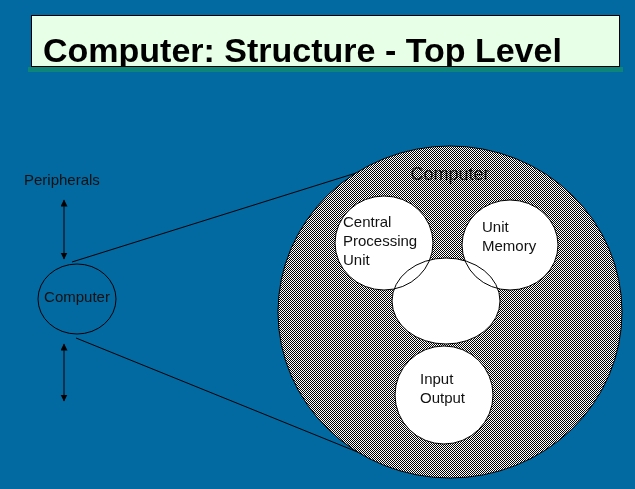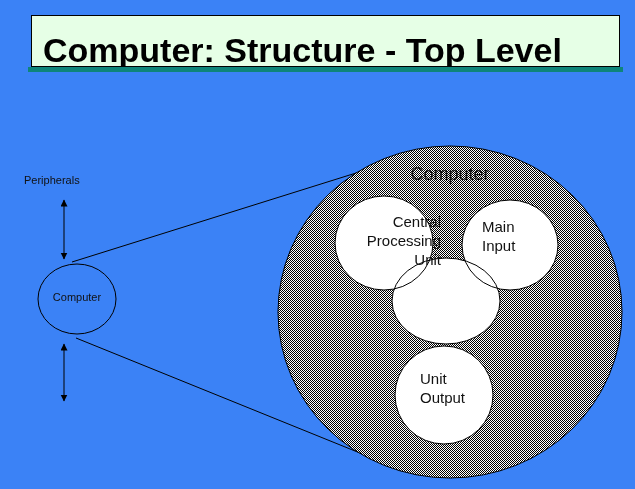--- a/index.html
+++ b/index.html
@@ -1,40 +1,40 @@
 <!DOCTYPE html>
 <html><head>
 <meta charset="utf-8">
 <style>
   html,body{margin:0;padding:0;background:#ccf5cc;}
   #stage{
     position:relative;width:635px;height:489px;overflow:hidden;
-    background:#3b82f6;
+    background:#0369a1;
     font-family:"Liberation Sans","DejaVu Sans",sans-serif;
     color:#111;
   }
   #title-box{
     position:absolute;left:31px;top:15px;width:589px;height:52px;
     background:#e6ffe6;border:1px solid #000;box-sizing:border-box;
     padding:15px 0 0 11px;
     font-size:34px;font-weight:bold;letter-spacing:0px;color:#000;
     white-space:nowrap;
   }
   #title-underline{
     position:absolute;left:28px;top:67px;width:595px;height:5px;
     background:#0e8579;
   }
   #diagram-svg{position:absolute;left:0;top:0;}
-  .lbl{position:absolute;font-size:11px;line-height:18px;color:#111;}
+  .lbl{position:absolute;font-size:15px;line-height:18px;color:#111;}
   .circle-lbl{position:absolute;font-size:15px;line-height:19px;color:#111;}
   #peripherals-label{left:24px;top:171px;}
   #communication-label{left:13px;top:406px;width:122px;}
   #small-computer-label{left:38px;top:288px;width:78px;text-align:center;}
   #big-computer-label{left:378px;top:165px;width:144px;text-align:center;font-size:18px;}
-  #cpu-label{left:355px;top:212px;width:86px;text-align:right;}
+  #cpu-label{left:343px;top:212px;width:86px;}
   #mm-label{left:482px;top:217px;width:70px;}
   #sys-label{left:394px;top:291px;width:108px;}
   #io-label{left:420px;top:369px;width:62px;}
 </style>
 </head>
 <body>
 
 <div id="stage">
 
   <div id="title-box">
@@ -77,17 +77,17 @@
 
   <div id="peripherals-label" class="lbl">Peripherals</div>
 
 
   <div id="small-computer-label" class="lbl">Computer</div>
 
   <div id="big-computer-label" class="lbl">Computer</div>
 
   <div id="cpu-label" class="circle-lbl">Central Processing Unit</div>
 
-  <div id="mm-label" class="circle-lbl">Main Input</div>
+  <div id="mm-label" class="circle-lbl">Unit Memory</div>
 
 
-  <div id="io-label" class="circle-lbl">Unit Output</div>
+  <div id="io-label" class="circle-lbl">Input Output</div>
 </div>
 
 </body></html>

